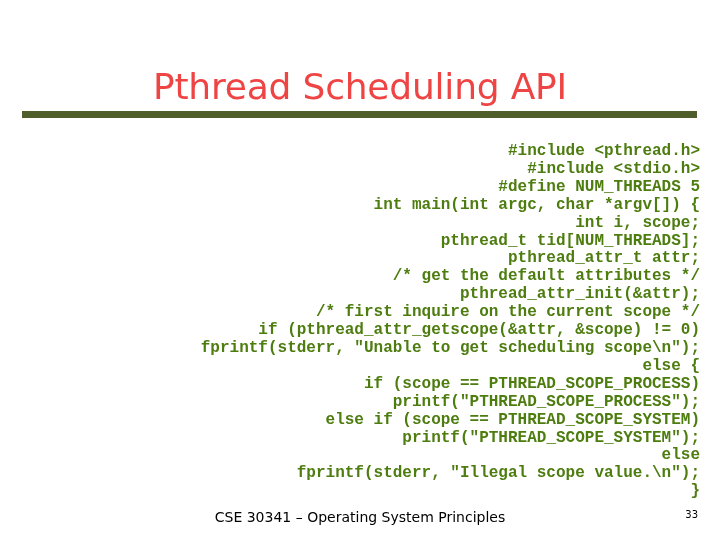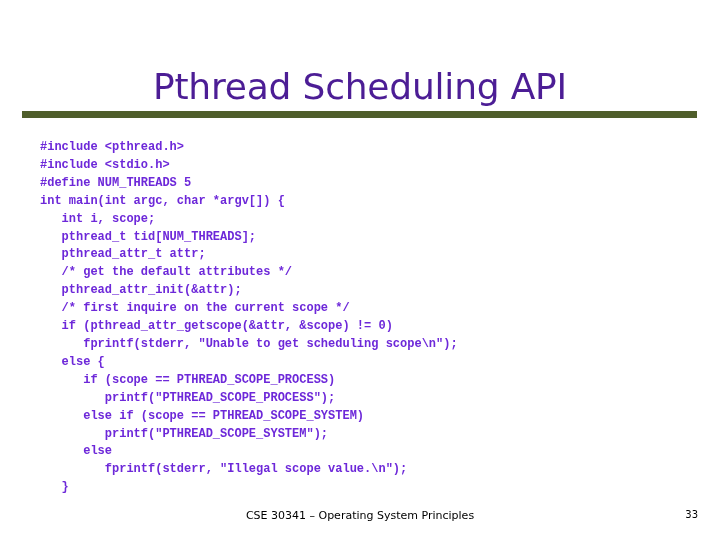--- a/index.html
+++ b/index.html
@@ -26,21 +26,21 @@
   .slide-title {
     position: absolute;
     left: 0;
     top: 41px;
     width: 720px;
     text-align: center;
     font-family: "DejaVu Sans", sans-serif;
     font-size: 36px;
     font-weight: 400;
     line-height: 44px;
-    color: #4c1d95;
+    color: #ef4444;
     letter-spacing: -0.2px;
     white-space: nowrap;
   }
 
   
   .divider-bar {
     position: absolute;
     left: 22px;
     top: 111px;
     width: 675px;
@@ -48,26 +48,27 @@
     background: #4F5E2B;
   }
 
   
   .code-block {
     position: absolute;
     left: 40px;
     top: 127px;
     width: 660px;
     font-family: "Liberation Mono", "DejaVu Sans Mono", monospace;
-    font-size: 12px;
+    font-size: 16px;
     font-weight: bold;
     line-height: 17.9px;
-    color: #6d28d9;
+    color: #4d7c0f;
     white-space: pre;
     letter-spacing: 0px;
+    text-align: right;
   }
   .code-line {
     white-space: pre;
     height: 17.9px;
   }
 
   
   .footer {
     position: absolute;
     left: 0;
@@ -75,21 +76,21 @@
     width: 720px;
     height: 16px;
   }
   .footer-text {
     position: absolute;
     left: 0;
     top: 0;
     width: 720px;
     text-align: center;
     font-family: "DejaVu Sans", sans-serif;
-    font-size: 11px;
+    font-size: 14px;
     font-weight: 400;
     color: #000000;
     white-space: nowrap;
   }
   .footer-page {
     position: absolute;
     right: 22px;
     top: 0;
     font-family: "DejaVu Sans", sans-serif;
     font-size: 10px;

